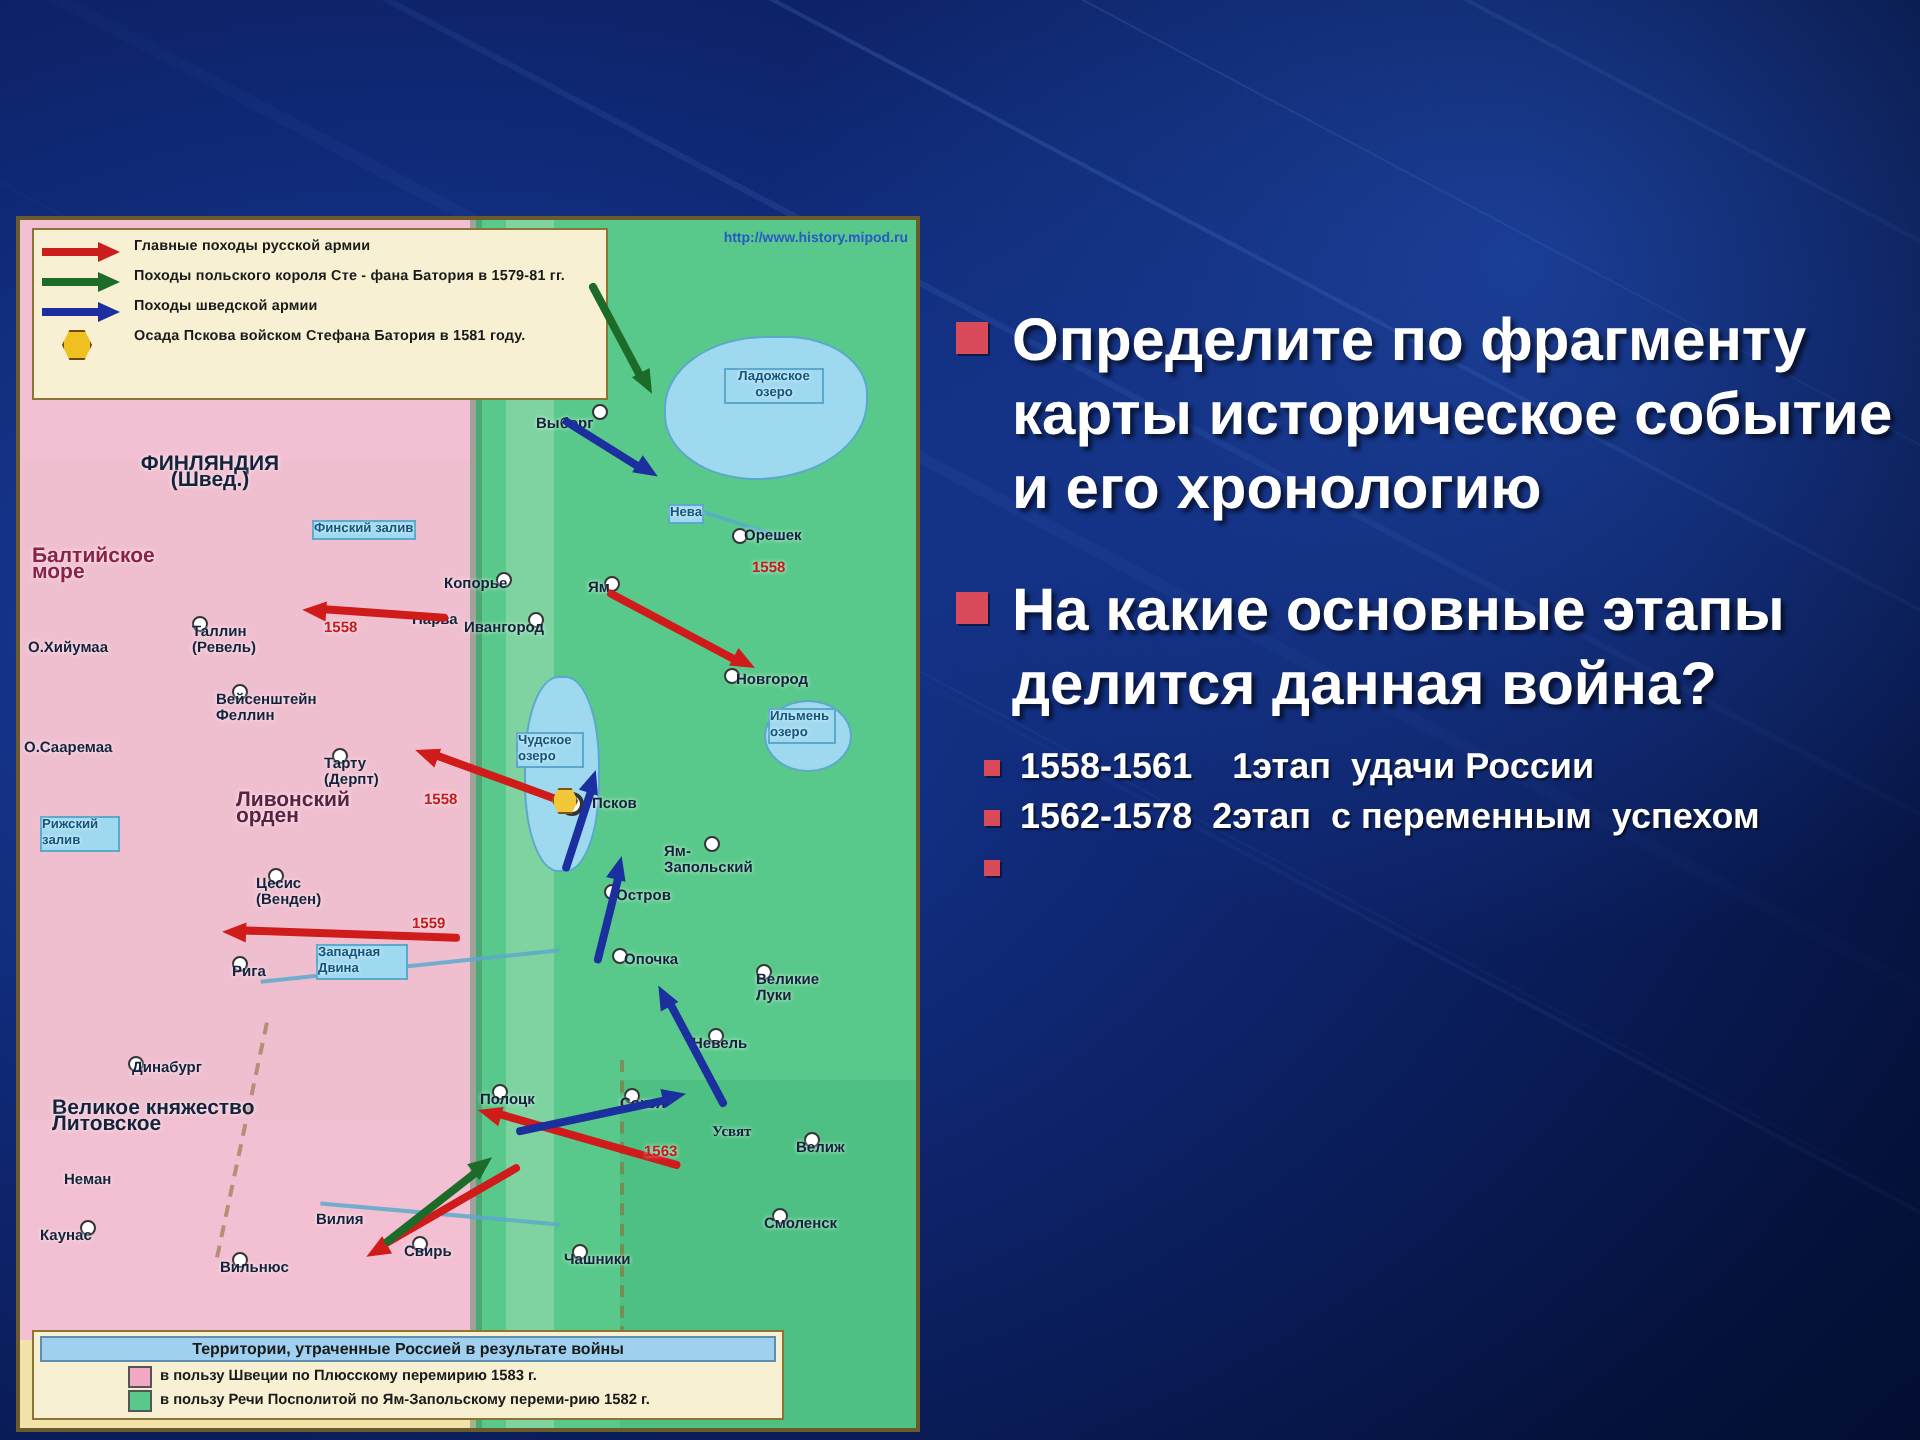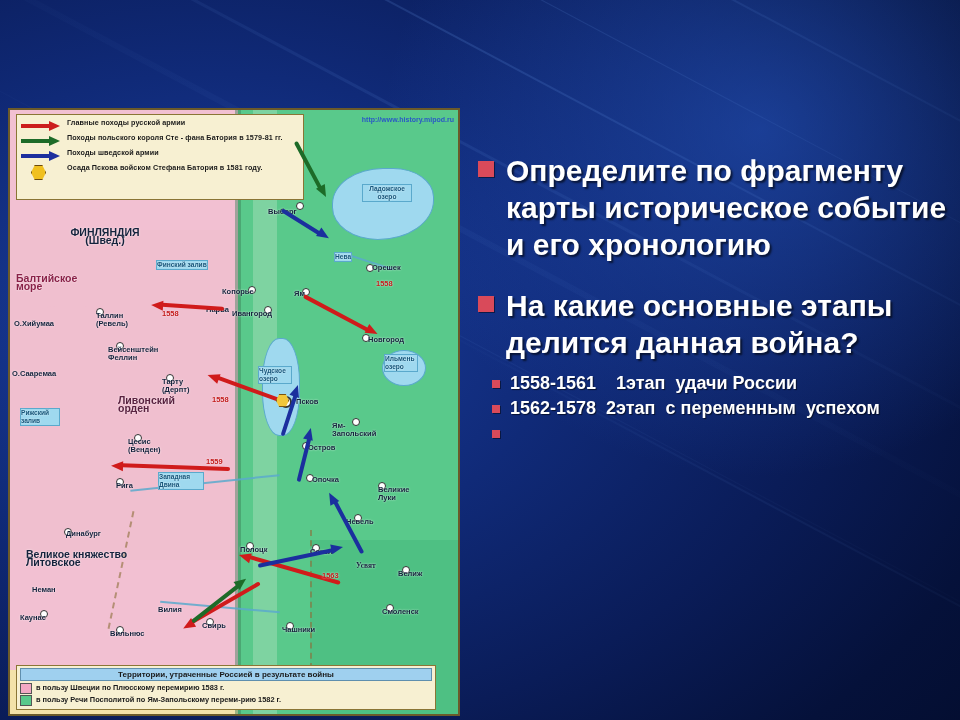--- a/index.html
+++ b/index.html
@@ -121,27 +121,27 @@
     clip-path: polygon(25% 0%, 75% 0%, 100% 50%, 75% 100%, 25% 100%, 0% 50%);
   }
   .legend-text {
     font-size:7.2px; line-height:8.6px; color:#1a1a1a; font-weight:bold; letter-spacing:.1px;
   }
   .map-credit {
     position:absolute; right:4px; top:6px; font-size:7px; color:#2a59c6; font-weight:bold;
   }
 
   .bottom-box {
-    position:absolute; left:6px; bottom:4px; width:420px;
+    position:absolute; left:6px; bottom:4px; width:376px;
     background:#f7f0d2; border:1px solid #8a7535; box-sizing:border-box;
     padding:2px 3px;
   }
   .bottom-title { font-size:8px; font-weight:bold; color:#1a1a1a; text-align:center;
     background:#9fd0ef; border:1px solid #5f8fae; padding:1px; margin-bottom:2px;}
-  .bb-row { display:flex; align-items:center; font-size:7.4px; line-height:8.4px; color:#1a1a1a; font-weight:bold; margin-bottom:1px;}
+  .bb-row { display:flex; align-items:center; font-size:7.4px; line-height:8.4px; color:#1a1a1a; font-weight:bold; margin-bottom:1px;margin-left:44px;}
   .swatch { width:10px; height:9px; flex:0 0 10px; margin-right:4px; border:1px solid #555; }
   .sw-pink { background:#f2a8c4; }
   .sw-green { background:#59c98b; }
 
   .mlabel {
     position:absolute; font-size:7.5px; color:#14223c; font-weight:bold; line-height:8px;
     white-space:nowrap; text-shadow:0 0 2px rgba(255,255,255,.85);
   }
   .mlabel.big { font-size:10.5px; }
   .mlabel.sea { color:#8a2148; }

